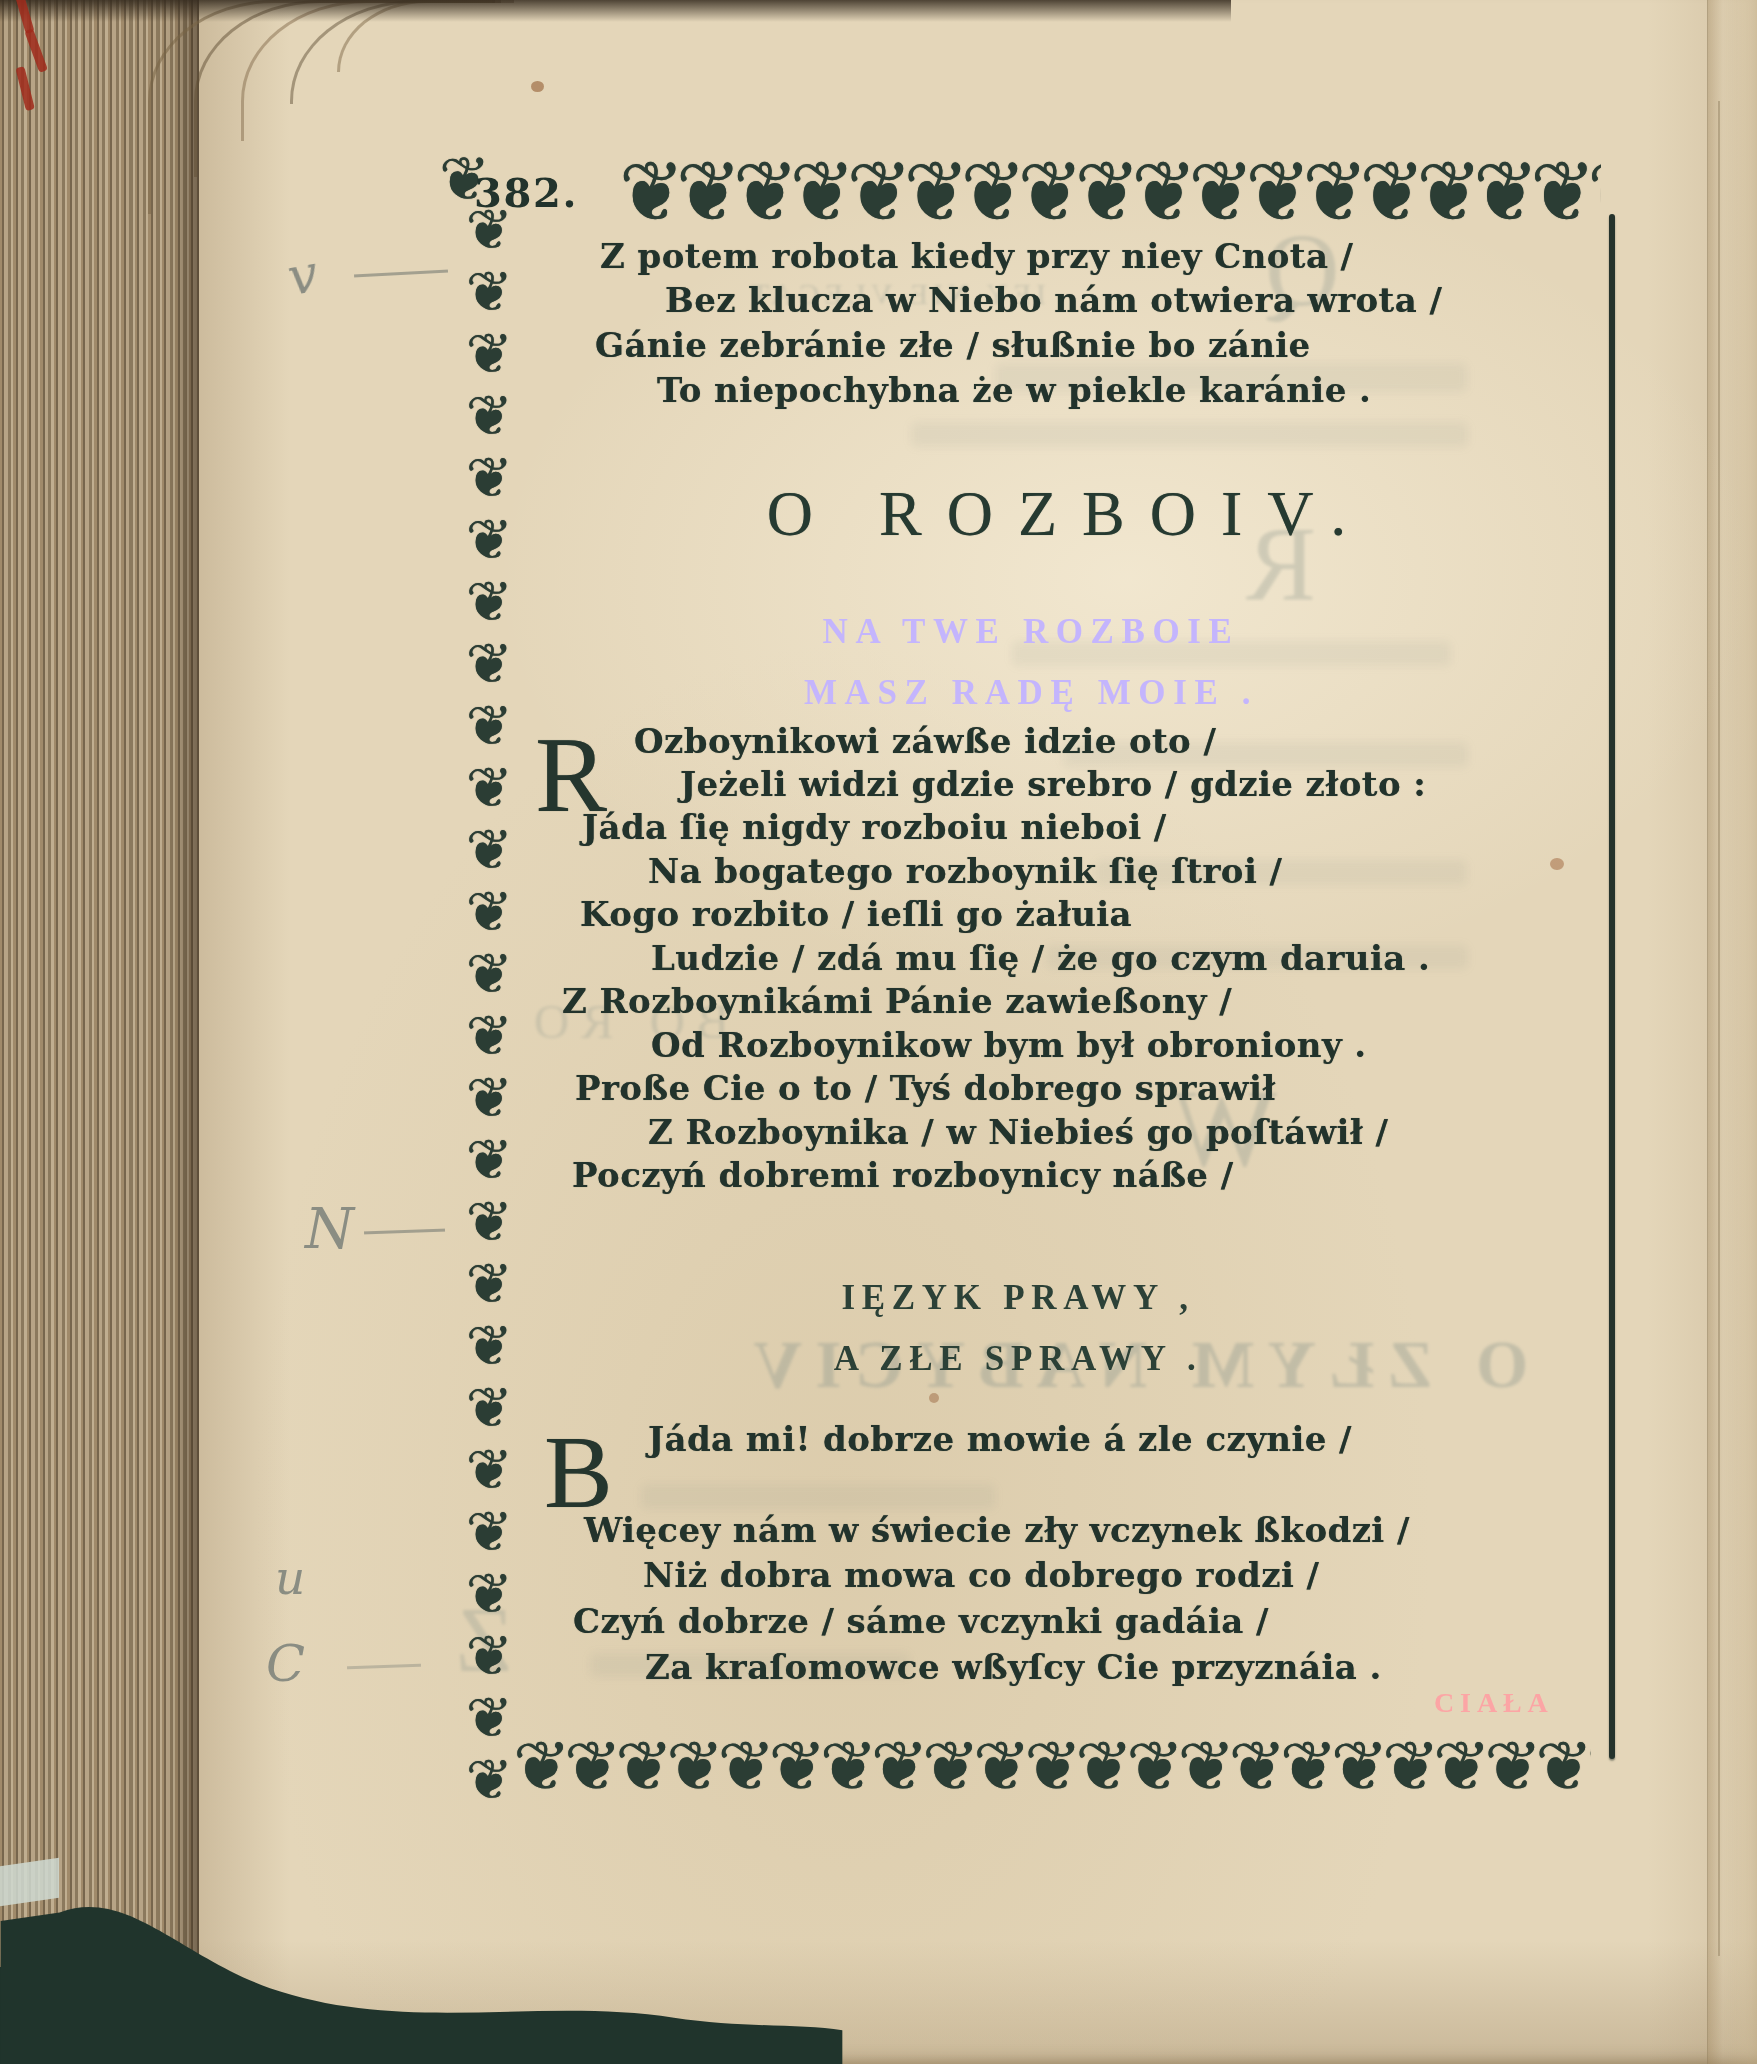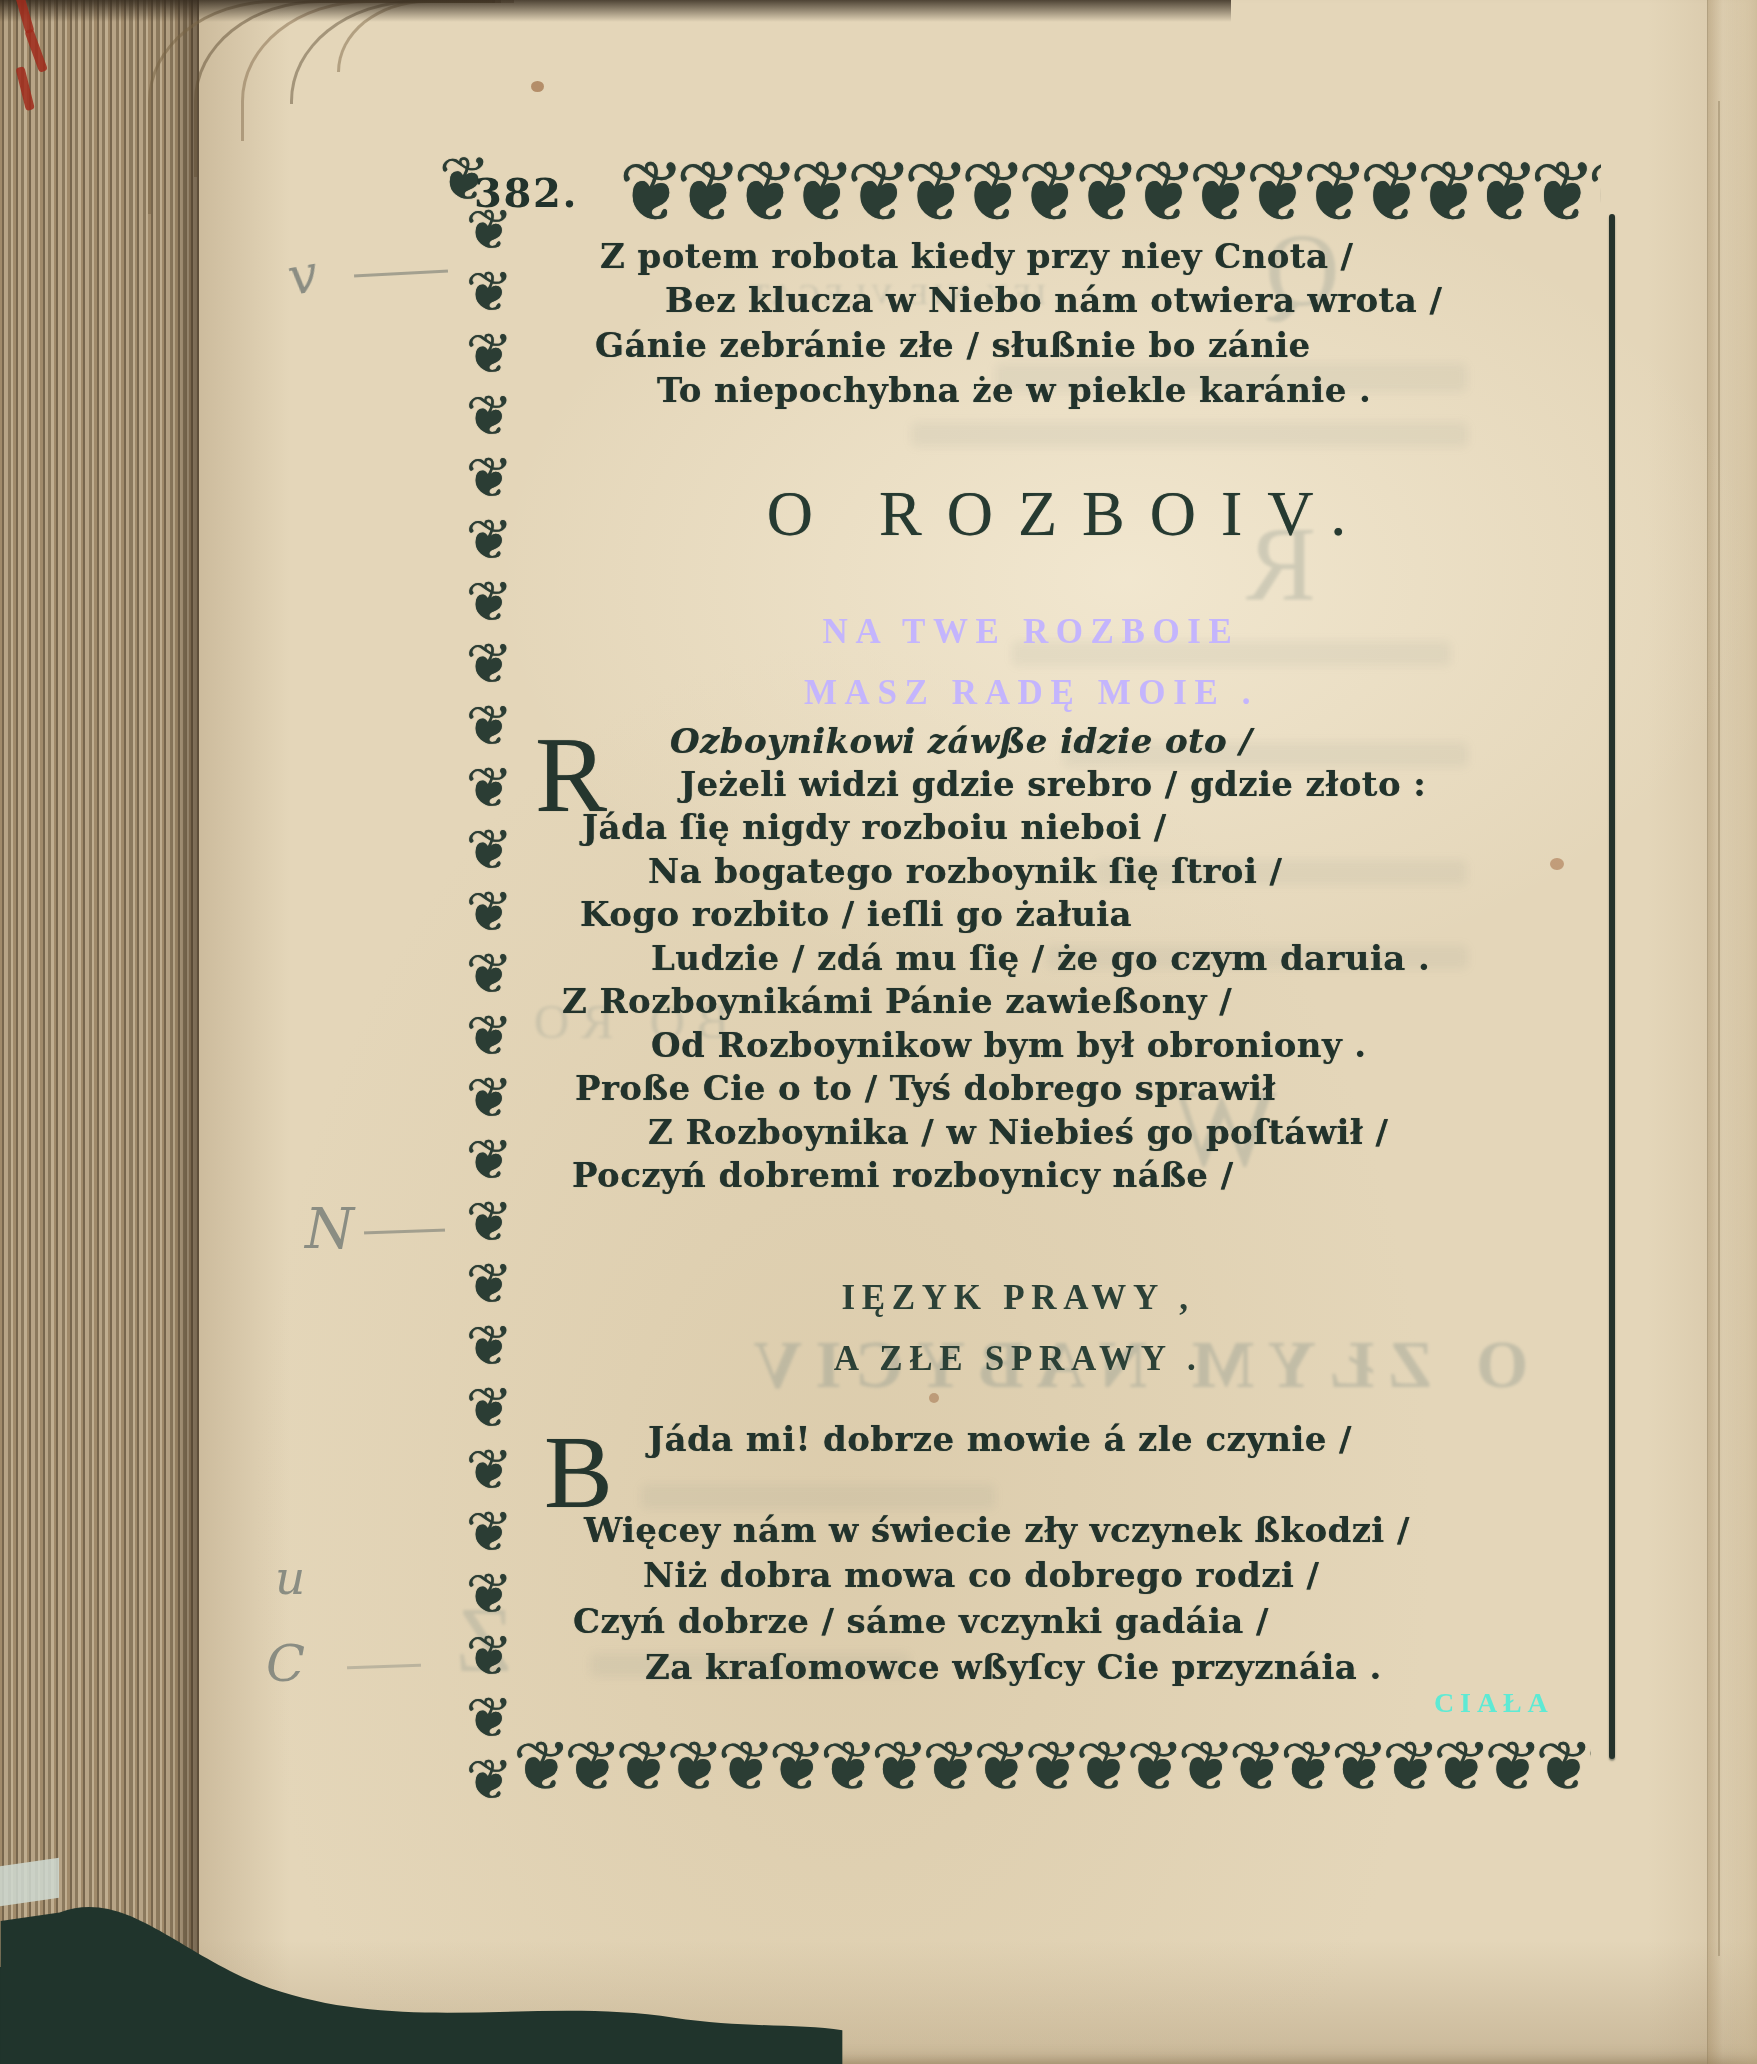--- a/index.html
+++ b/index.html
@@ -53,21 +53,21 @@
   .h1{position:absolute;left:540px;top:477px;width:1058px;text-align:center;
     font-family:"Liberation Serif",serif;font-size:64px;letter-spacing:25px;
     color:#263a31;text-shadow:0 0 0.8px rgba(30,48,40,.6);white-space:nowrap;}
   .sub{position:absolute;left:540px;width:1058px;text-align:center;
     font-family:"Liberation Serif",serif;font-weight:700;font-size:35px;
     letter-spacing:7.6px;color:#c4b5fd;white-space:nowrap;}
   .h2{position:absolute;left:540px;width:1058px;text-align:center;
     font-family:"Liberation Serif",serif;font-weight:700;font-size:35px;
     letter-spacing:6.7px;color:#2c4137;white-space:nowrap;}
   .catchword{position:absolute;left:1434px;top:1687px;font-family:"Liberation Serif",serif;
-    font-weight:700;font-size:28px;letter-spacing:5.9px;color:#5eead4;}
+    font-weight:700;font-size:28px;letter-spacing:5.9px;color:#fca5a5;}
 
   
   .ghost{position:absolute;font-family:"Liberation Serif",serif;color:#8e988e;
     transform:scaleX(-1);filter:blur(1.7px);white-space:nowrap;}
   .smudge{position:absolute;background:rgba(118,128,118,.09);filter:blur(4.2px);border-radius:6.7px;}
 
   
   .pencil{position:absolute;color:#757c76;opacity:.8;font-style:italic;
     font-family:"DejaVu Serif",serif;filter:blur(0.3px);}
   .pencil-line{position:absolute;height:2.5px;background:rgba(110,115,110,.55);filter:blur(0.5px);}
@@ -130,21 +130,21 @@
   <div class="bl" style="left:600px;top:239px;">Z potem robota kiedy przy niey Cnota /</div>
   <div class="bl" style="left:665px;top:283px;">Bez klucza w Niebo nám otwiera wrota /</div>
   <div class="bl" style="left:595px;top:328px;">Gánie zebránie złe /  słußnie bo zánie</div>
   <div class="bl" style="left:657px;top:373px;">To niepochybna że w piekle karánie .</div>
 
   <div class="h1">O ROZBOIV.</div>
   <div class="sub" style="top:612px;transform:translateX(-38px);">NA TWE  ROZBOIE</div>
   <div class="sub" style="top:673px;transform:translateX(-38px);">MASZ  RADĘ  MOIE .</div>
 
   <div class="dropcap" style="left:535px;top:713px;font-size:108px;">R</div>
-  <div class="bl" style="left:670px;top:724px;font-style:italic;">Ozboynikowi záwße idzie oto /</div>
+  <div class="bl" style="left:634px;top:724px;">Ozboynikowi záwße idzie oto /</div>
   <div class="bl" style="left:680px;top:767px;">Jeżeli widzi gdzie srebro / gdzie złoto :</div>
   <div class="bl" style="left:582px;top:810px;">Jáda ſię nigdy rozboiu nieboi /</div>
   <div class="bl" style="left:648px;top:854px;">Na bogatego rozboynik ſię ſtroi /</div>
   <div class="bl" style="left:580px;top:897px;">Kogo rozbito / ieſli go żałuia</div>
   <div class="bl" style="left:651px;top:941px;">Ludzie / zdá mu ſię / że go czym daruia .</div>
   <div class="bl" style="left:552px;top:984px;margin-left:10px;">Z Rozboynikámi Pánie zawießony /</div>
   <div class="bl" style="left:651px;top:1028px;">Od Rozboynikow bym był obroniony .</div>
   <div class="bl" style="left:575px;top:1071px;">Proße Cie o to /  Tyś dobrego sprawił</div>
   <div class="bl" style="left:648px;top:1115px;">Z Rozboynika /  w Niebieś go poſtáwił /</div>
   <div class="bl" style="left:572px;top:1158px;">Poczyń dobremi rozboynicy náße /</div>

